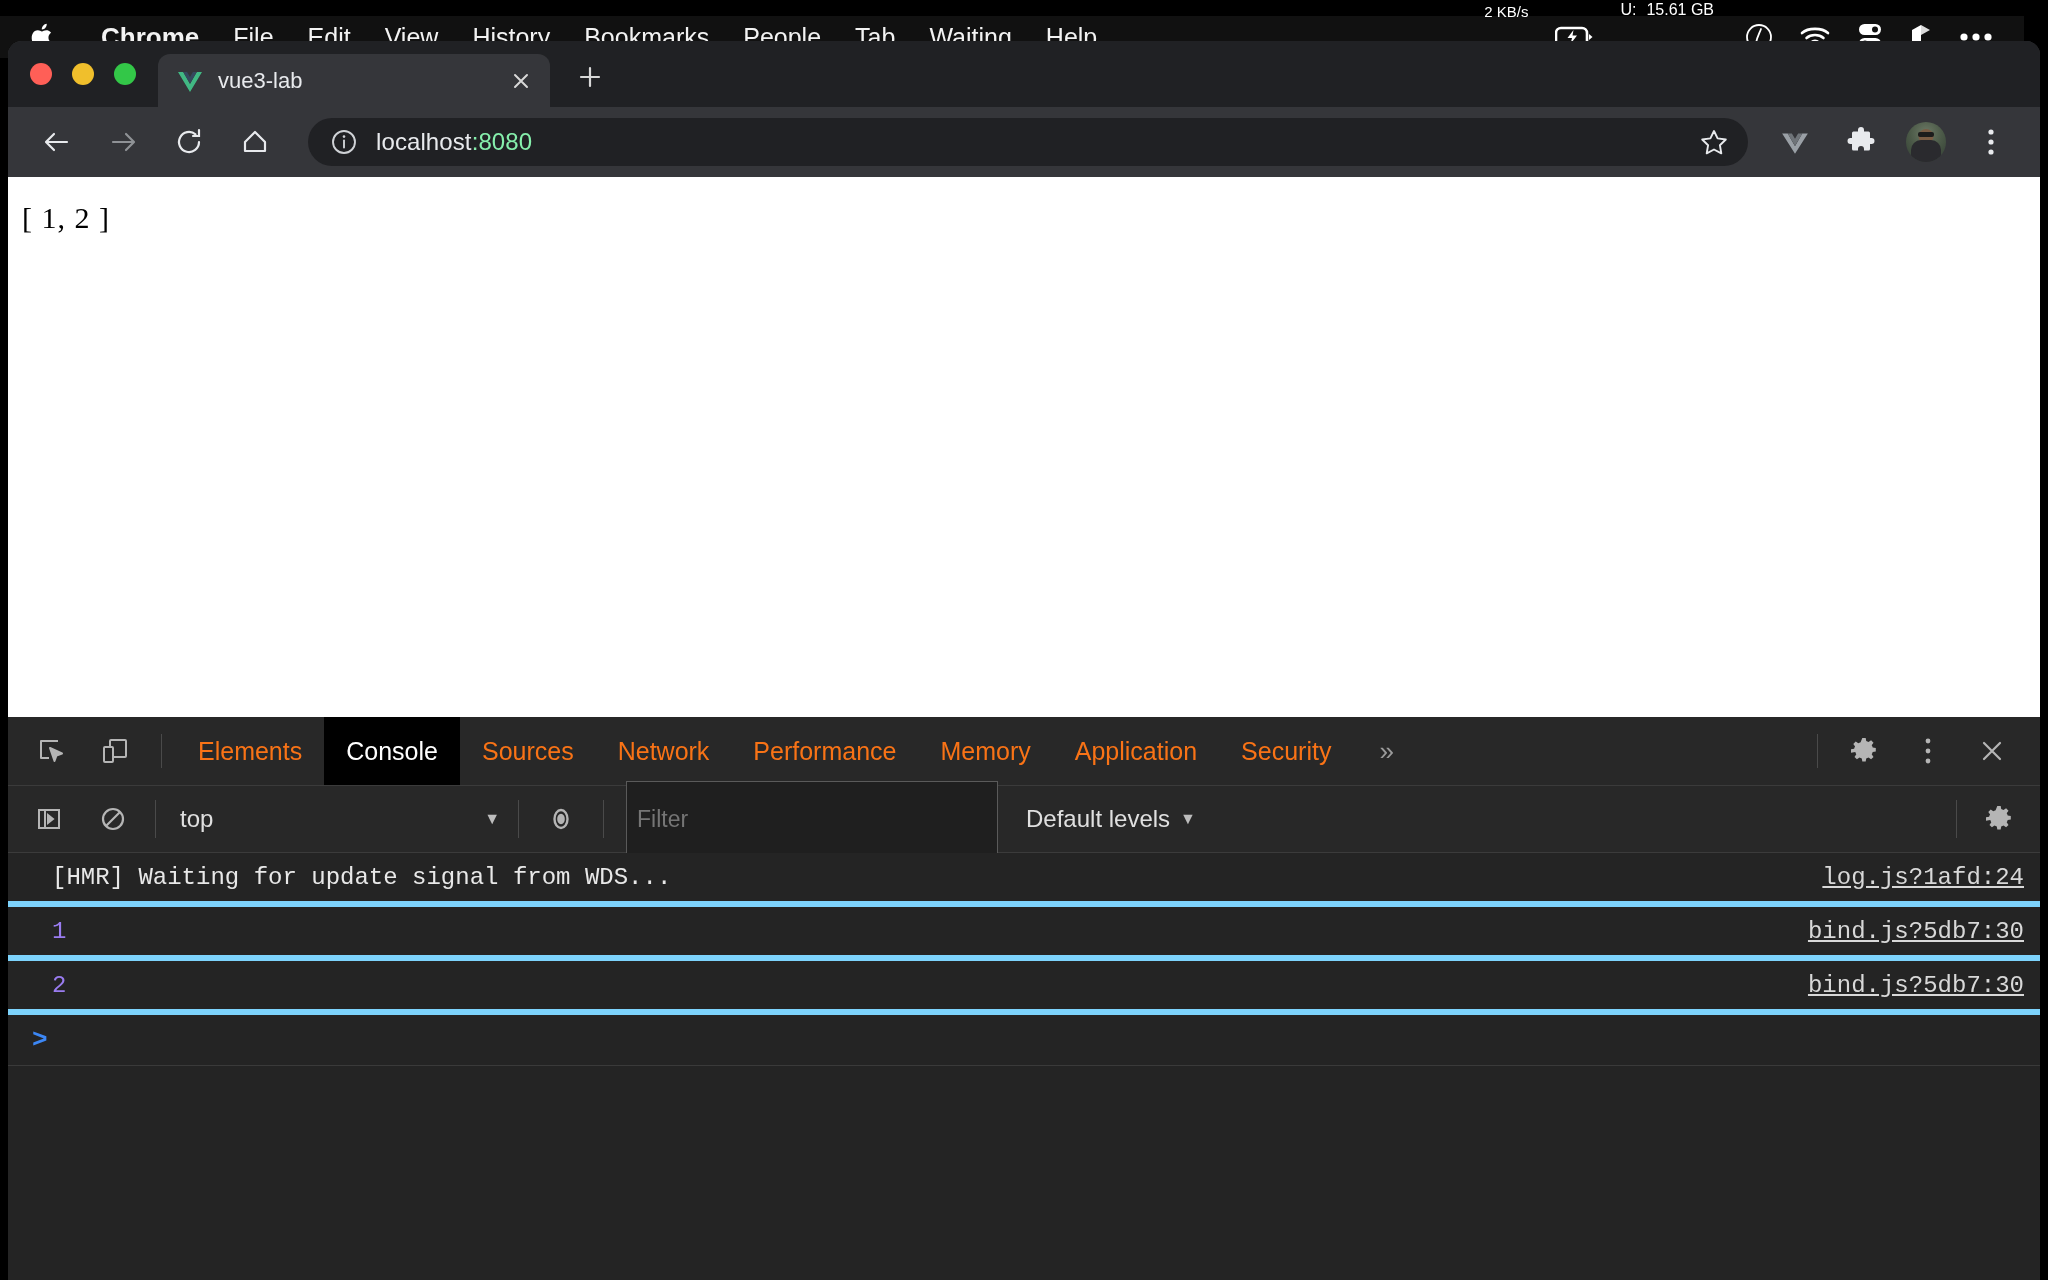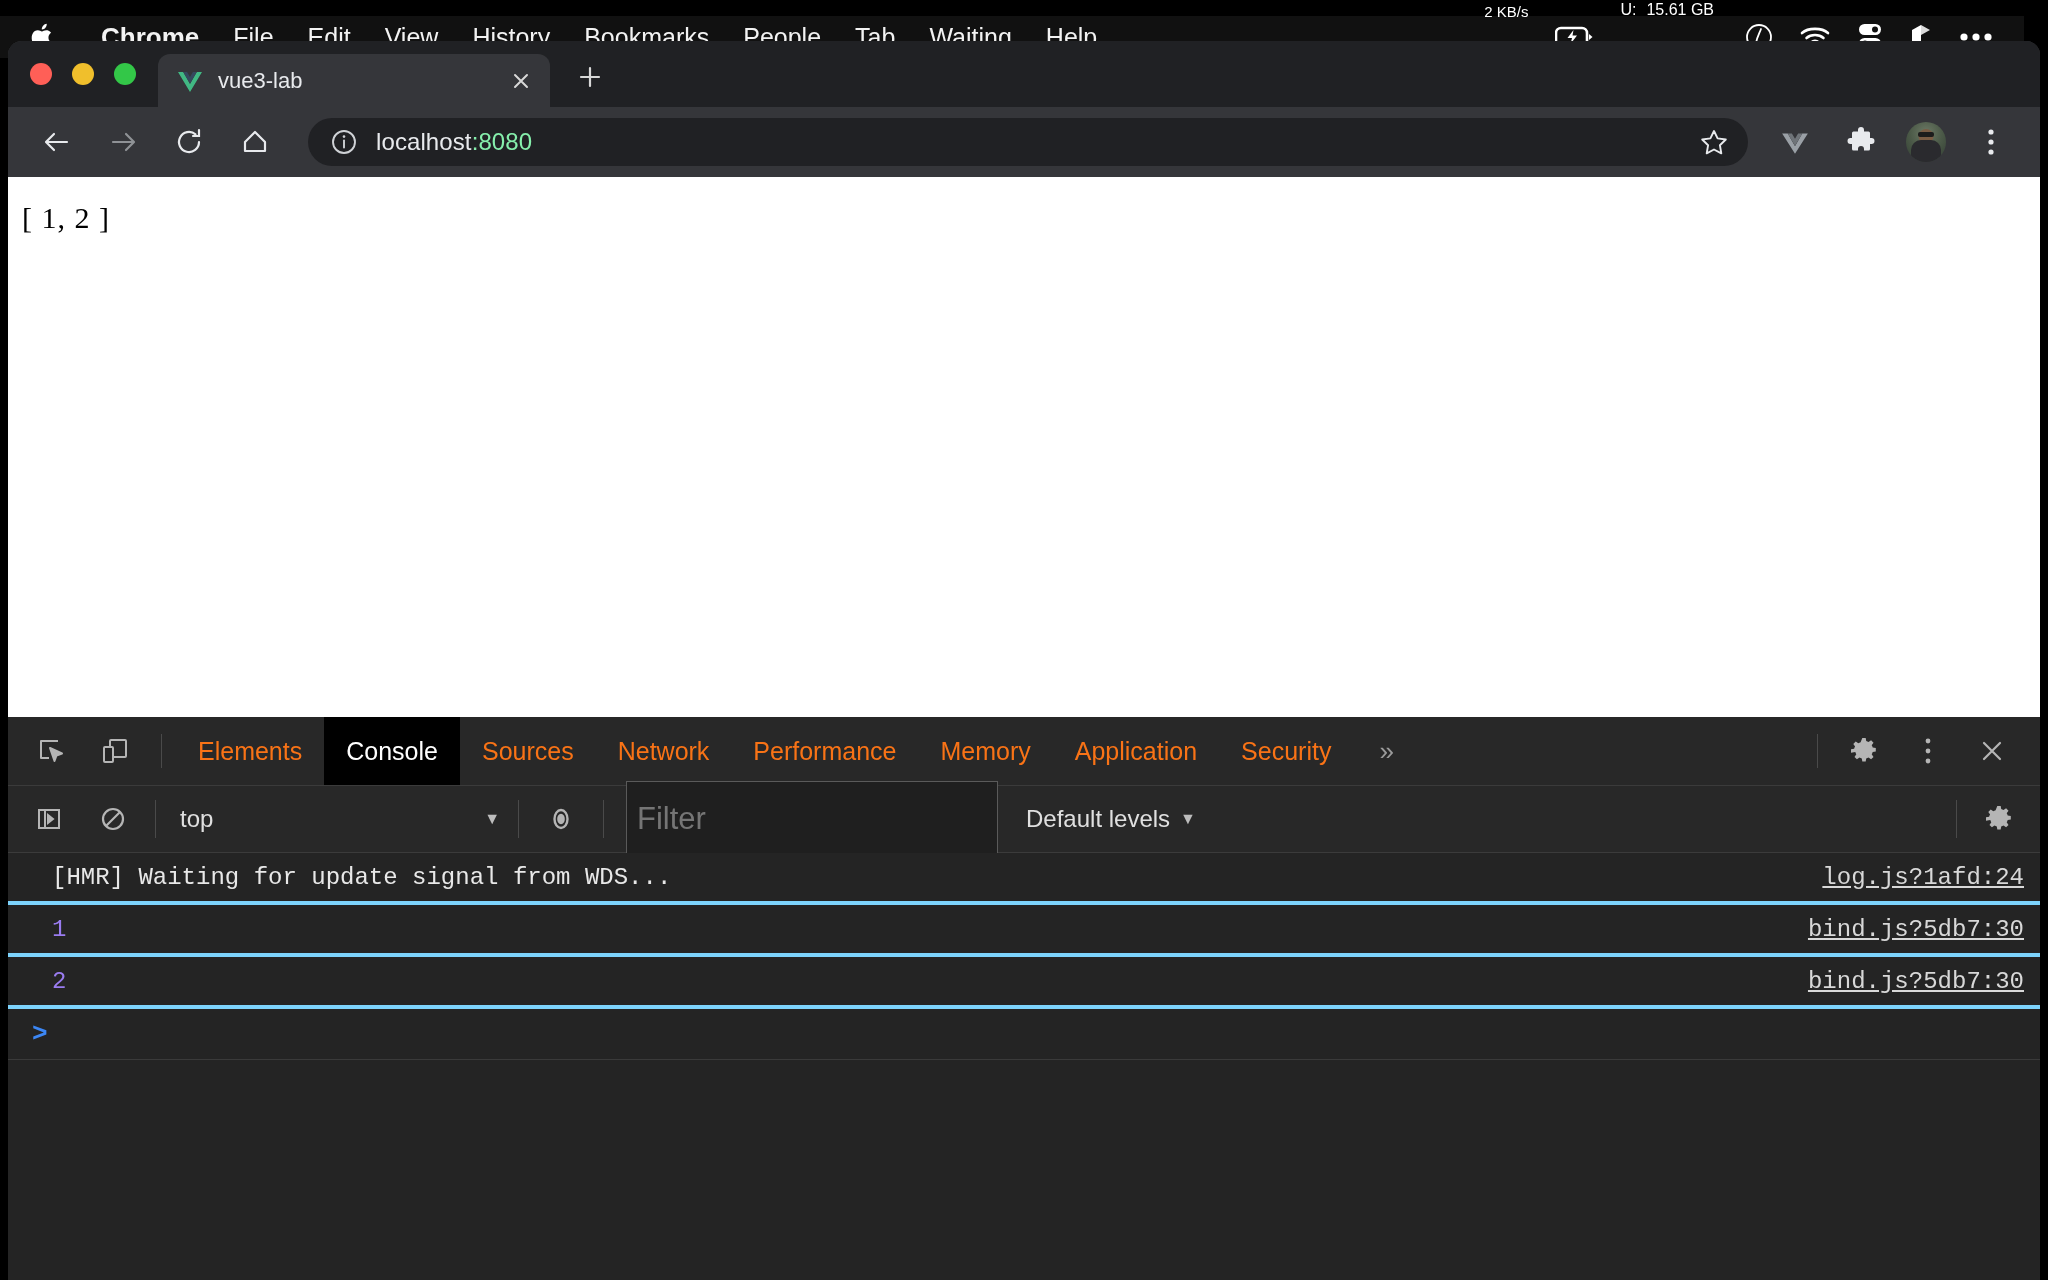--- a/index.html
+++ b/index.html
@@ -115,30 +115,30 @@
     height: 66px; background: #282828; display: flex; align-items: center;
     border-bottom: 1px solid #3b3b3b; flex: none;
   }
   .ctx-select {
     display: flex; align-items: center; width: 320px; height: 46px;
     padding: 0 8px 0 14px; color: #e0e0e0; font-size: 24px; text-align: center;
   }
   .ctx-select .caret { margin-left: auto; font-size: 16px; color: #bdbdbd; }
   .filter-input {
     width: 350px; height: 42px; background: #1f1f1f; border: 1px solid #5a5a5a;
-    color: #bdbdbd; font-size: 31px; padding: 16px 10px; margin: 0 12px;
+    color: #bdbdbd; font-size: 23px; padding: 16px 10px; margin: 0 12px;
     font-family: "Liberation Sans", sans-serif;
   }
   .levels { font-size: 24px; color: #e0e0e0; display:flex; align-items:center; gap: 10px; padding: 0 16px; }
   .vdiv { width: 1px; height: 38px; background: #4a4a4a; margin: 0 10px; }
 
   .console-body { flex: 1; overflow: hidden; background: #242424; }
   .log-row {
     display: flex; align-items: center; min-height: 48px;
-    border-bottom: 4px solid #7dd3fc; padding: 0 16px 0 44px;
+    border-bottom: 6px solid #7dd3fc; padding: 0 16px 0 44px;
     font-family: "Liberation Mono", monospace; font-size: 24px;
   }
   .log-row .msg { color: #e8e8e8; white-space: pre; }
   .log-row .msg.num { color: #9a7cf0; }
   .log-row .src {
     margin-left: auto; color: #d8d8d8; text-decoration: underline;
     font-family: "Liberation Mono", monospace; font-size: 24px;
   }
   .prompt-row {
     display: flex; align-items: center; min-height: 50px; padding: 0 16px 0 24px;

